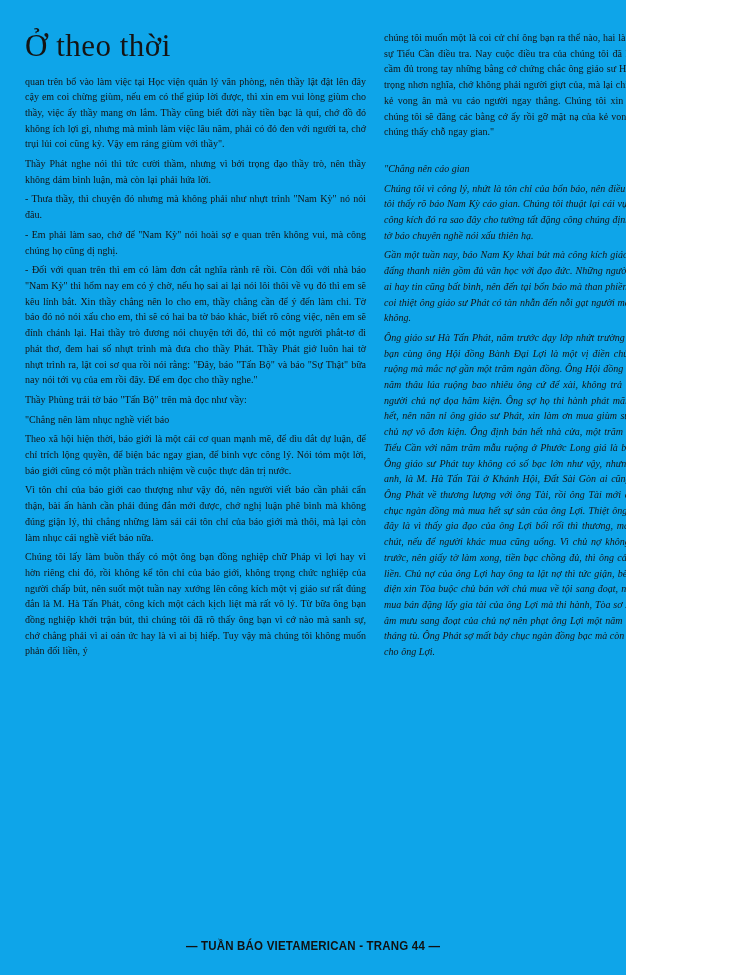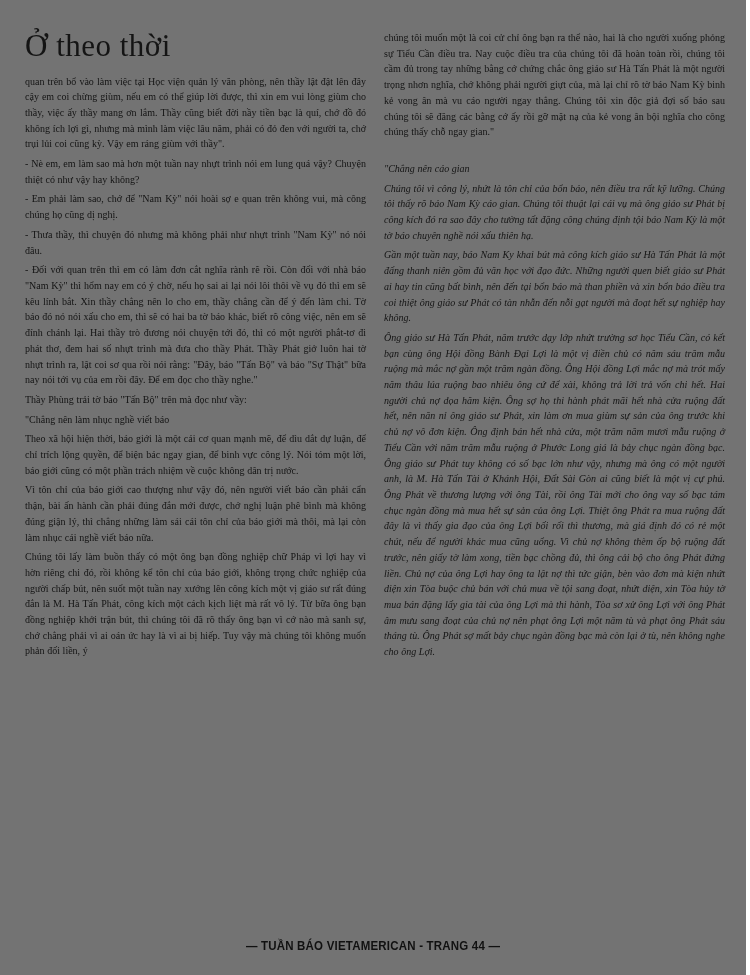--- a/index.html
+++ b/index.html
@@ -4,25 +4,25 @@
 <style>
   html, body {
     margin: 0;
     padding: 0;
     background: #ffffff;
     color: #141414;
     font-family: "Liberation Serif", "DejaVu Serif", serif;
   }
   .page {
     position: relative;
-    width: 746px;
+    width: 626px;
     height: 975px;
     box-sizing: border-box;
     padding: 30px 25px 0 25px;
-    background: #737373;
+    background: #0ea5e9;
     overflow: hidden;
   }
   .columns {
     display: flex;
     gap: 18px;
     align-items: flex-start;
   }
   .col {
     width: 341px;
     flex: 0 0 341px;
@@ -70,27 +70,27 @@
 </style>
 </head>
 <body>
 
 <div class="page">
   <div class="columns">
 
     <div class="col">
       <h1 class="title">Ở theo thời</h1>
       <p class="para">quan trên bổ vào làm việc tại Học viện quản lý văn phòng, nên thầy lật đật lên đây cậy em coi chừng giùm, nếu em có thể giúp lời được, thì xin em vui lòng giùm cho thầy, việc ấy thầy mang ơn lắm. Thầy cũng biết đời nầy tiền bạc là quí, chớ đồ đó không ích lợi gì, nhưng mà mình làm việc lâu năm, phải có đỏ đen với người ta, chớ trụi lủi coi cũng kỳ. Vậy em ráng giùm với thầy".</p>
-      <p class="para">- Nè em, em làm sao mà hơn một tuần nay nhựt trình nói em lung quá vậy? Chuyện thiệt có như vậy hay không?</p>
+      <p class="para">Thầy Phát nghe nói thì tức cười thầm, nhưng vì bởi trọng đạo thầy trò, nên thầy không dám bình luận, mà còn lại phải hứa lời.</p>
+      <p class="para">- Thưa thầy, thì chuyện đó nhưng mà không phải như nhựt trình "Nam Kỳ" nó nói đâu.</p>
       <p class="para">- Em phải làm sao, chớ để "Nam Kỳ" nói hoài sợ e quan trên không vui, mà công chúng họ cũng dị nghị.</p>
-      <p class="para">- Thưa thầy, thì chuyện đó nhưng mà không phải như nhựt trình "Nam Kỳ" nó nói đâu.</p>
       <p class="para">- Đối với quan trên thì em có làm đơn cắt nghĩa rành rẽ rồi. Còn đối với nhà báo "Nam Kỳ" thì hổm nay em có ý chờ, nếu họ sai ai lại nói lôi thôi về vụ đó thì em sẽ kêu lính bắt. Xin thầy chẳng nên lo cho em, thầy chẳng cần để ý đến làm chi. Tờ báo đó nó nói xấu cho em, thì sẽ có hai ba tờ báo khác, biết rõ công việc, nên em sẽ đính chánh lại. Hai thầy trò đương nói chuyện tới đó, thì có một người phắt-tơ đi phát thơ, đem hai số nhựt trình mà đưa cho thầy Phát. Thầy Phát giở luôn hai tờ nhựt trình ra, lật coi sơ qua rồi nói rằng: "Đây, báo "Tấn Bộ" và báo "Sự Thật" bữa nay nói tới vụ của em rồi đây. Để em đọc cho thầy nghe."</p>
       <p class="para">Thầy Phùng trải tờ báo "Tấn Bộ" trên mà đọc như vầy:</p>
       <p class="para">"Chẳng nên làm nhục nghề viết báo</p>
-      <p class="para">Theo xã hội hiện thời, báo giới là một cái cơ quan mạnh mẽ, để dìu dắt dự luận, để chỉ trích lộng quyền, để biện bác ngay gian, để binh vực công lý. Nói tóm một lời, báo giới cũng có một phần trách nhiệm về cuộc không dân trị nước.</p>
+      <p class="para">Theo xã hội hiện thời, báo giới là một cái cơ quan mạnh mẽ, để dìu dắt dự luận, để chỉ trích lộng quyền, để biện bác ngay gian, để binh vực công lý. Nói tóm một lời, báo giới cũng có một phần trách nhiệm về cuộc thực dân trị nước.</p>
       <p class="para">Vì tôn chỉ của báo giới cao thượng như vậy đó, nên người viết báo cần phải cẩn thận, bài ấn hành cần phải đúng đắn mới được, chớ nghị luận phê bình mà không đúng giận lý, thì chẳng những làm sái cái tôn chỉ của báo giới mà thôi, mà lại còn làm nhục cái nghề viết báo nữa.</p>
       <p class="para">Chúng tôi lấy làm buồn thấy có một ông bạn đồng nghiệp chữ Pháp vì lợi hay vì hờn riêng chi đó, rồi không kể tôn chỉ của báo giới, không trọng chức nghiệp của người chấp bút, nên suốt một tuần nay xướng lên công kích một vị giáo sư rất đúng đắn là M. Hà Tấn Phát, công kích một cách kịch liệt mà rất vô lý. Từ bữa ông bạn đồng nghiệp khởi trận bút, thì chúng tôi đã rõ thấy ông bạn vì cớ nào mà sanh sự, chớ chẳng phải vì ai oán ức hay là vì ai bị hiếp. Tuy vậy mà chúng tôi không muốn phản đối liền, ý</p>
     </div>
 
     <div class="col">
       <p class="para">chúng tôi muốn một là coi cử chỉ ông bạn ra thể nào, hai là cho người xuống phỏng sự Tiểu Cần điều tra. Nay cuộc điều tra của chúng tôi đã hoàn toàn rồi, chúng tôi cầm đủ trong tay những bằng cớ chứng chắc ông giáo sư Hà Tấn Phát là một người trọng nhơn nghĩa, chớ không phải người giựt của, mà lại chỉ rõ tờ báo Nam Kỳ binh kẻ vong ân mà vu cáo người ngay thẳng. Chúng tôi xin độc giả đợi số báo sau chúng tôi sẽ đăng các bằng cớ ấy rồi gỡ mặt nạ của kẻ vong ân bội nghĩa cho công chúng thấy chỗ ngay gian."</p>
       <p class="para quote-heading">"Chẳng nên cáo gian</p>
       <p class="para quote">Chúng tôi vì công lý, nhứt là tôn chỉ của bổn báo, nên điều tra rất kỹ lưỡng. Chúng tôi thấy rõ báo Nam Kỳ cáo gian. Chúng tôi thuật lại cái vụ mà ông giáo sư Phát bị công kích đó ra sao đây cho tường tất đặng công chúng định tội báo Nam Kỳ là một tờ báo chuyên nghề nói xấu thiên hạ.</p>
       <p class="para quote">Gần một tuần nay, báo Nam Ky khai bút mà công kích giáo sư Hà Tấn Phát là một đấng thanh niên gồm đủ văn học với đạo đức. Những người quen biết giáo sư Phát ai hay tin cũng bất bình, nên đến tại bổn báo mà than phiền và xin bổn báo điều tra coi thiệt ông giáo sư Phát có tàn nhẫn đến nỗi gạt người mà đoạt hết sự nghiệp hay không.</p>
       <p class="para quote">Ông giáo sư Hà Tấn Phát, năm trước dạy lớp nhứt trường sơ học Tiểu Cần, có kết bạn cùng ông Hội đồng Bành Đại Lợi là một vị điền chủ có năm sáu trăm mẫu ruộng mà mắc nợ gần một trăm ngàn đồng. Ông Hội đồng Lợi mắc nợ mà trót mấy năm thâu lúa ruộng bao nhiêu ông cứ để xài, không trả lời trả vốn chi hết. Hai người chủ nợ dọa hăm kiện. Ông sợ họ thi hành phát mãi hết nhà cửa ruộng đất hết, nên năn nỉ ông giáo sư Phát, xin làm ơn mua giùm sự sản của ông trước khi chủ nợ vô đơn kiện. Ông định bán hết nhà cửa, một trăm năm mươi mẫu ruộng ở Tiểu Cần với năm trăm mẫu ruộng ở Phước Long giá là bảy chục ngàn đồng bạc. Ông giáo sư Phát tuy không có số bạc lớn như vậy, nhưng mà ông có một người anh, là M. Hà Tấn Tài ở Khánh Hội, Đất Sài Gòn ai cũng biết là một vị cự phú. Ông Phát về thương lượng với ông Tài, rồi ông Tài mới cho ông vay số bạc tám chục ngàn đồng mà mua hết sự sản của ông Lợi. Thiệt ông Phát ra mua ruộng đất đây là vì thấy gia đạo của ông Lợi bối rối thì thương, mà giá định đó có rẻ một chút, nếu để người khác mua cũng uổng. Vì chủ nợ không thèm ốp bộ ruộng đất trước, nên giấy tờ làm xong, tiền bạc chồng đủ, thì ông cải bộ cho ông Phát đứng liền. Chủ nợ của ông Lợi hay ông ta lật nợ thì tức giận, bèn vào đơn mà kiện nhứt diện xin Tòa buộc chủ bán với chủ mua về tội sang đoạt, nhứt diện, xin Tòa hủy tờ mua bán đặng lấy gia tài của ông Lợi mà thi hành, Tòa sơ xử ông Lợi với ông Phát âm mưu sang đoạt của chủ nợ nên phạt ông Lợi một năm tù và phạt ông Phát sáu tháng tù. Ông Phát sợ mất bảy chục ngàn đồng bạc mà còn lại ở tù, nên không nghe cho ông Lợi.</p>

